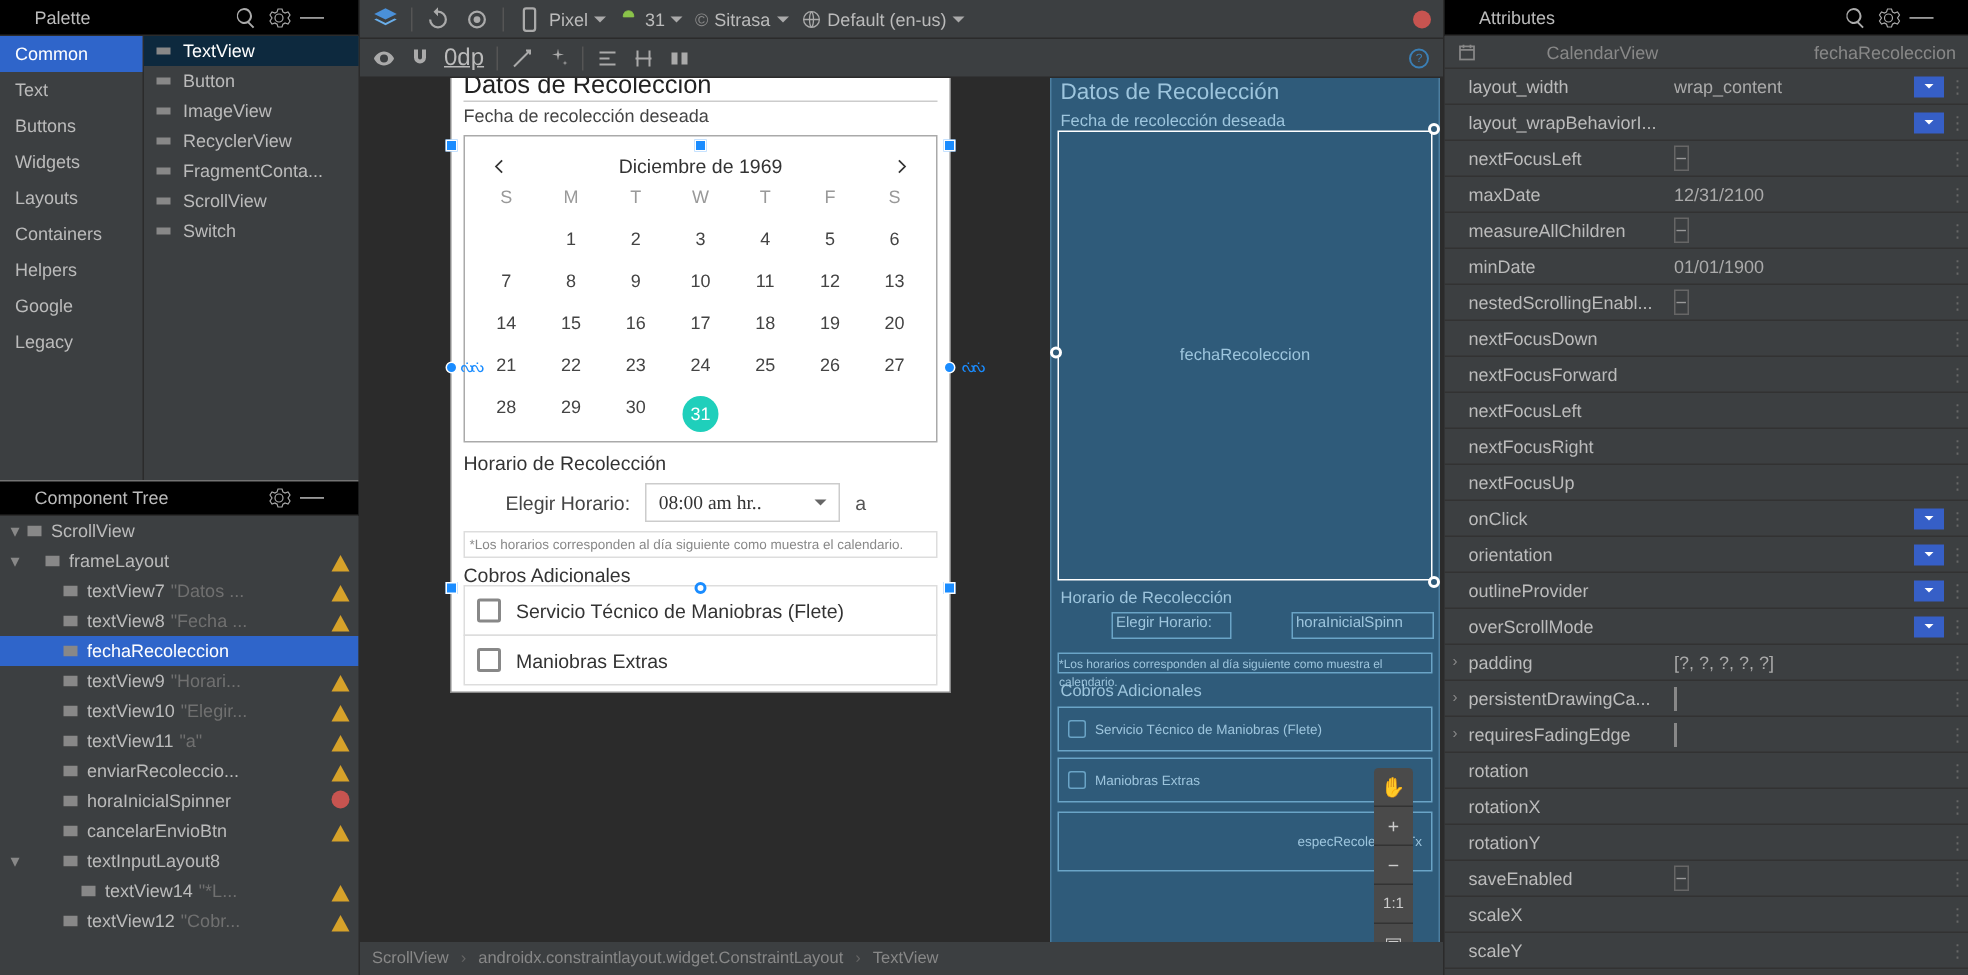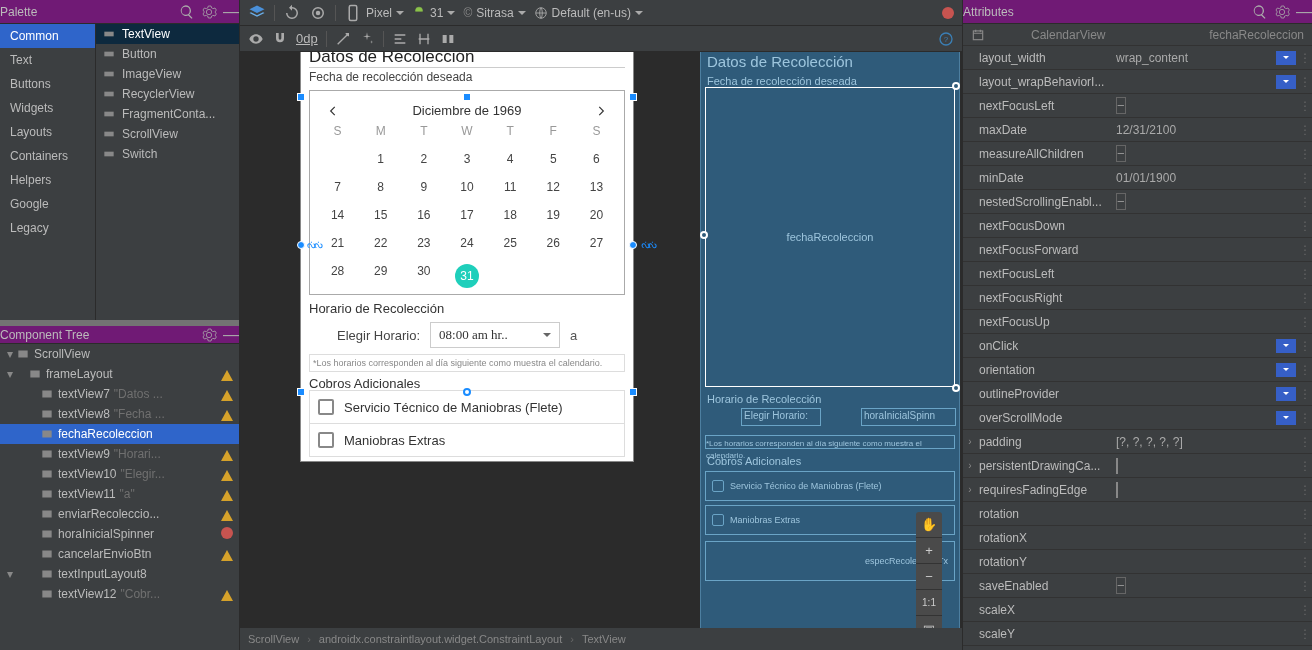--- a/index.html
+++ b/index.html
@@ -4,21 +4,21 @@
 <style>
   * { box-sizing: border-box; margin:0; padding:0; }
   html,body { width:1312px; height:650px; font-family:"Segoe UI",Arial,sans-serif; background:#2b2b2b; color:#bbb; font-size:12px; overflow:hidden;}
   .row{display:flex;}
   .col{display:flex;flex-direction:column;}
   .spacer{flex:1;}
   svg{display:block;}
 
   
   .left-side{width:240px;height:650px;background:#3c3f41;border-right:1px solid #2b2b2b;}
-  .panel-header{height:24px;background:#701a75;color:#bbb;display:flex;align-items:center;padding:0 0;border-bottom:1px solid #2b2b2b;}
+  .panel-header{height:24px;background:#000000;color:#bbb;display:flex;align-items:center;padding:0 23px;border-bottom:1px solid #2b2b2b;}
   .panel-header .title{flex:1;font-size:12px;}
   .panel-header .ic{width:16px;height:16px;margin-left:6px;fill:#aaa;cursor:pointer;}
   .palette-body{display:flex; height:296px;}
   .palette-cat{width:96px;border-right:1px solid #2b2b2b;}
   .palette-cat div{padding:5px 10px;font-size:12px;color:#bbb;cursor:pointer;}
   .palette-cat div.sel{background:#2f65ca;color:#fff;}
   .palette-items{flex:1;}
   .p-item{display:flex;align-items:center;padding:3px 6px;gap:6px;color:#bbb;}
   .p-item.sel{background:#0d293e;color:#fff;}
   .p-item .pi{width:14px;height:14px;fill:#aaa;}
@@ -34,21 +34,21 @@
 
   
   .middle{flex:1;height:650px;background:#2b2b2b;display:flex;flex-direction:column;position:relative;}
   .toolbar1{height:26px;background:#3c3f41;display:flex;align-items:center;padding:0 8px;gap:8px;border-bottom:1px solid #2b2b2b;}
   .toolbar1 .tb-ic{width:18px;height:18px;fill:#aaa;}
   .sep{width:1px;height:16px;background:#555;}
   .tb-combo{display:flex;align-items:center;gap:4px;color:#bbb;font-size:12px;}
   .tb-combo .dd{border:4px solid transparent;border-top-color:#aaa;margin-top:4px;}
   .toolbar2{height:26px;background:#3c3f41;display:flex;align-items:center;padding:0 8px;gap:8px;border-bottom:1px solid #2b2b2b;}
   .toolbar2 .tb-ic{width:16px;height:16px;fill:#aaa;}
-  .toolbar2 .utxt{color:#bbb;text-decoration:underline;font-size:13px;}
+  .toolbar2 .utxt{color:#bbb;text-decoration:underline;font-size:16px;}
   .design-surface{flex:1;position:relative;overflow:hidden;background:#2b2b2b;}
   .breadcrumb{position:absolute;bottom:0;left:0;right:0;height:22px;background:#3c3f41;display:flex;align-items:center;padding:0 8px;color:#888;gap:8px;font-size:11px;}
   .breadcrumb .crumb{color:#888;}
   .breadcrumb .csep{color:#666;}
 
   
   .device{position:absolute;left:60px;top:-10px;width:334px;border:1px solid #888;background:#fff;color:#333;}
   .dev-sec{padding:4px 8px;}
   .dev-title{font-size:17px;color:#222;font-weight:400;border-bottom:1px solid #ccc;}
   .dev-label{font-size:12px;color:#444;margin-top:2px;}
@@ -174,21 +174,21 @@
           </div>
           <div class="p-item">
             <svg class="pi" viewBox="0 0 24 24">
               <rect x="4" y="8" width="16" height="8" fill="#888"></rect>
             </svg>
             <span>Switch</span>
           </div>
         </div>
     </div>
 
-    <div class="panel-header" style="border-top:6px solid #737373;">
+    <div class="panel-header" style="border-top:1px solid #737373;">
       <span class="title">Component Tree</span>
       <svg class="ic" viewBox="0 0 24 24">
           <path d="M12 8a4 4 0 100 8 4 4 0 000-8zm9 4l2 3-2 3-3-1a7 7 0 01-2 1l-1 3h-4l-1-3a7 7 0 01-2-1l-3 1-2-3 2-3-2-3 2-3 3 1a7 7 0 012-1l1-3h4l1 3a7 7 0 012 1l3-1 2 3-2 3z" fill="none" stroke="#aaa" stroke-width="1.2"></path>
         </svg>
       <span class="ic" style="display:flex;align-items:center;justify-content:center;color:#aaa;font-size:16px;">—</span>
     </div>
     <div class="tree-body" id="tree-body">
         <div class="tree-row">
           <span class="tw">▾</span>
           <span style="width:0px"></span>
@@ -291,20 +291,30 @@
           <span class="nm">cancelarEnvioBtn</span>
           <span class="warn"><span class="warn-ic"></span></span>
         </div>
         <div class="tree-row">
           <span class="tw">▾</span>
           <span style="width:24px"></span>
           <svg class="ic2" viewBox="0 0 24 24">
             <rect x="4" y="6" width="16" height="12" fill="#888"></rect>
           </svg>
           <span class="nm">textInputLayout8</span>
+        </div>
+        <div class="tree-row">
+          <span class="tw"></span>
+          <span style="width:36px"></span>
+          <svg class="ic2" viewBox="0 0 24 24">
+            <rect x="4" y="6" width="16" height="12" fill="#888"></rect>
+          </svg>
+          <span class="nm">textView14</span>
+          <span class="hint">"*L...</span>
+          <span class="warn"><span class="warn-ic"></span></span>
         </div>
         <div class="tree-row">
           <span class="tw"></span>
           <span style="width:24px"></span>
           <svg class="ic2" viewBox="0 0 24 24">
             <rect x="4" y="6" width="16" height="12" fill="#888"></rect>
           </svg>
           <span class="nm">textView12</span>
           <span class="hint">"Cobr...</span>
           <span class="warn"><span class="warn-ic"></span></span>

